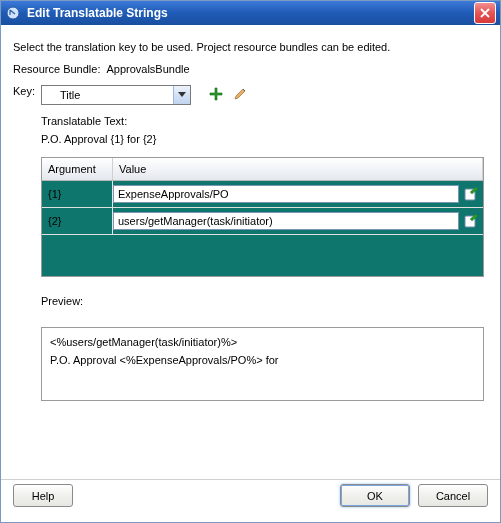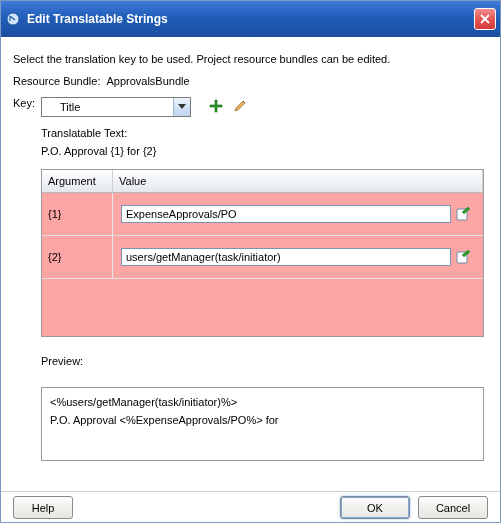--- a/index.html
+++ b/index.html
@@ -10,21 +10,21 @@
     background: #fff;
     width: 501px;
     height: 523px;
     box-sizing: border-box;
     border: 1px solid #7a9ac0;
     overflow: hidden;
   }
 
   
   .titlebar {
-    height: 36px;
+    height: 24px;
     background: linear-gradient(to bottom, #3d7ad9 0%, #1e5bb6 50%, #1a4fa0 100%);
     display: flex;
     align-items: center;
     padding: 0 4px;
     color: #fff;
     font-weight: bold;
     font-size: 12px;
   }
   .titlebar .app-icon {
     width: 16px;
@@ -105,24 +105,24 @@
     height: 18px;
     cursor: pointer;
   }
 
   .indent {
     margin-left: 28px;
   }
 
   .table-wrap {
     border: 1px solid #9a9a9a;
-    background: #fca5a5;
+    background: #0f766e;
     margin-left: 28px;
     margin-right: 4px;
-    height: 168px;
+    height: 120px;
     box-sizing: border-box;
     position: relative;
     overflow: hidden;
   }
 
   .tbl {
     width: 100%;
     border-collapse: collapse;
     font-size: 11px;
   }
@@ -130,21 +130,21 @@
     text-align: left;
     font-weight: normal;
     background: linear-gradient(to bottom, #fff 0%, #eef1f5 60%, #e4e8ee 100%);
     border-bottom: 1px solid #b8b8b8;
     border-right: 1px solid #d0d0d0;
     padding: 4px 6px;
     height: 14px;
   }
   .tbl td {
     border-bottom: 1px solid #e0e0e0;
-    padding: 8px;
+    padding: 0;
     vertical-align: middle;
     height: 26px;
   }
   .tbl td.argcell {
     padding: 0 6px;
     border-right: 1px solid #e6e6e6;
     width: 58px;
   }
   .valcell-inner {
     display: flex;

